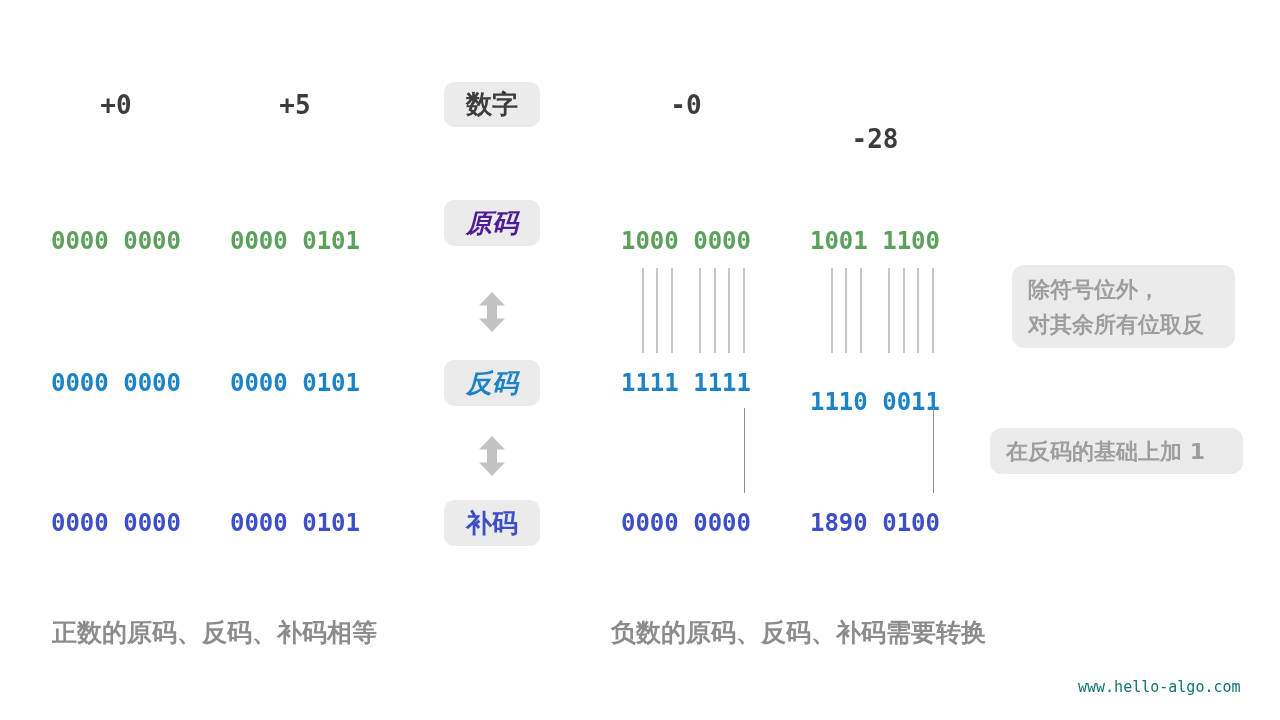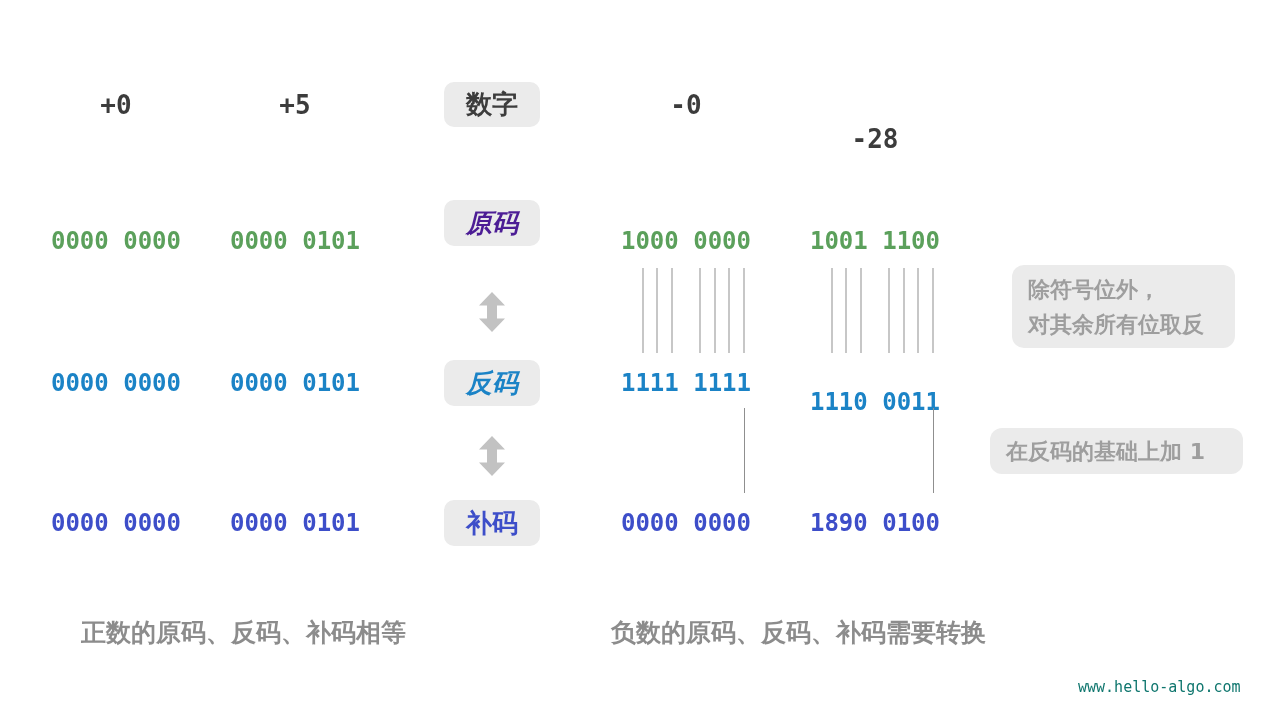--- a/index.html
+++ b/index.html
@@ -103,18 +103,18 @@
   <div class="label-box" style="top:500px;color:#3d4ec9;">补码</div>
 
   <div class="note" style="left:992px;top:265px;width:223px;height:83px;margin-left:20px;">
     <span>除符号位外，</span>
     <span>对其余所有位取反</span>
   </div>
   <div class="note" style="left:990px;top:428px;width:253px;height:46px;">
     <span>在反码的基础上加 1</span>
   </div>
 
-  <div class="caption" style="left:52px;top:616px;margin-left:29px;">正数的原码、反码、补码相等</div>
+  <div class="caption" style="left:52px;top:616px;">正数的原码、反码、补码相等</div>
   <div class="caption" style="left:611px;top:616px;">负数的原码、反码、补码需要转换</div>
 
   <div class="watermark" style="left:1078px;top:678px;">www.hello-algo.com</div>
 
 </div>
 
 </body></html>

